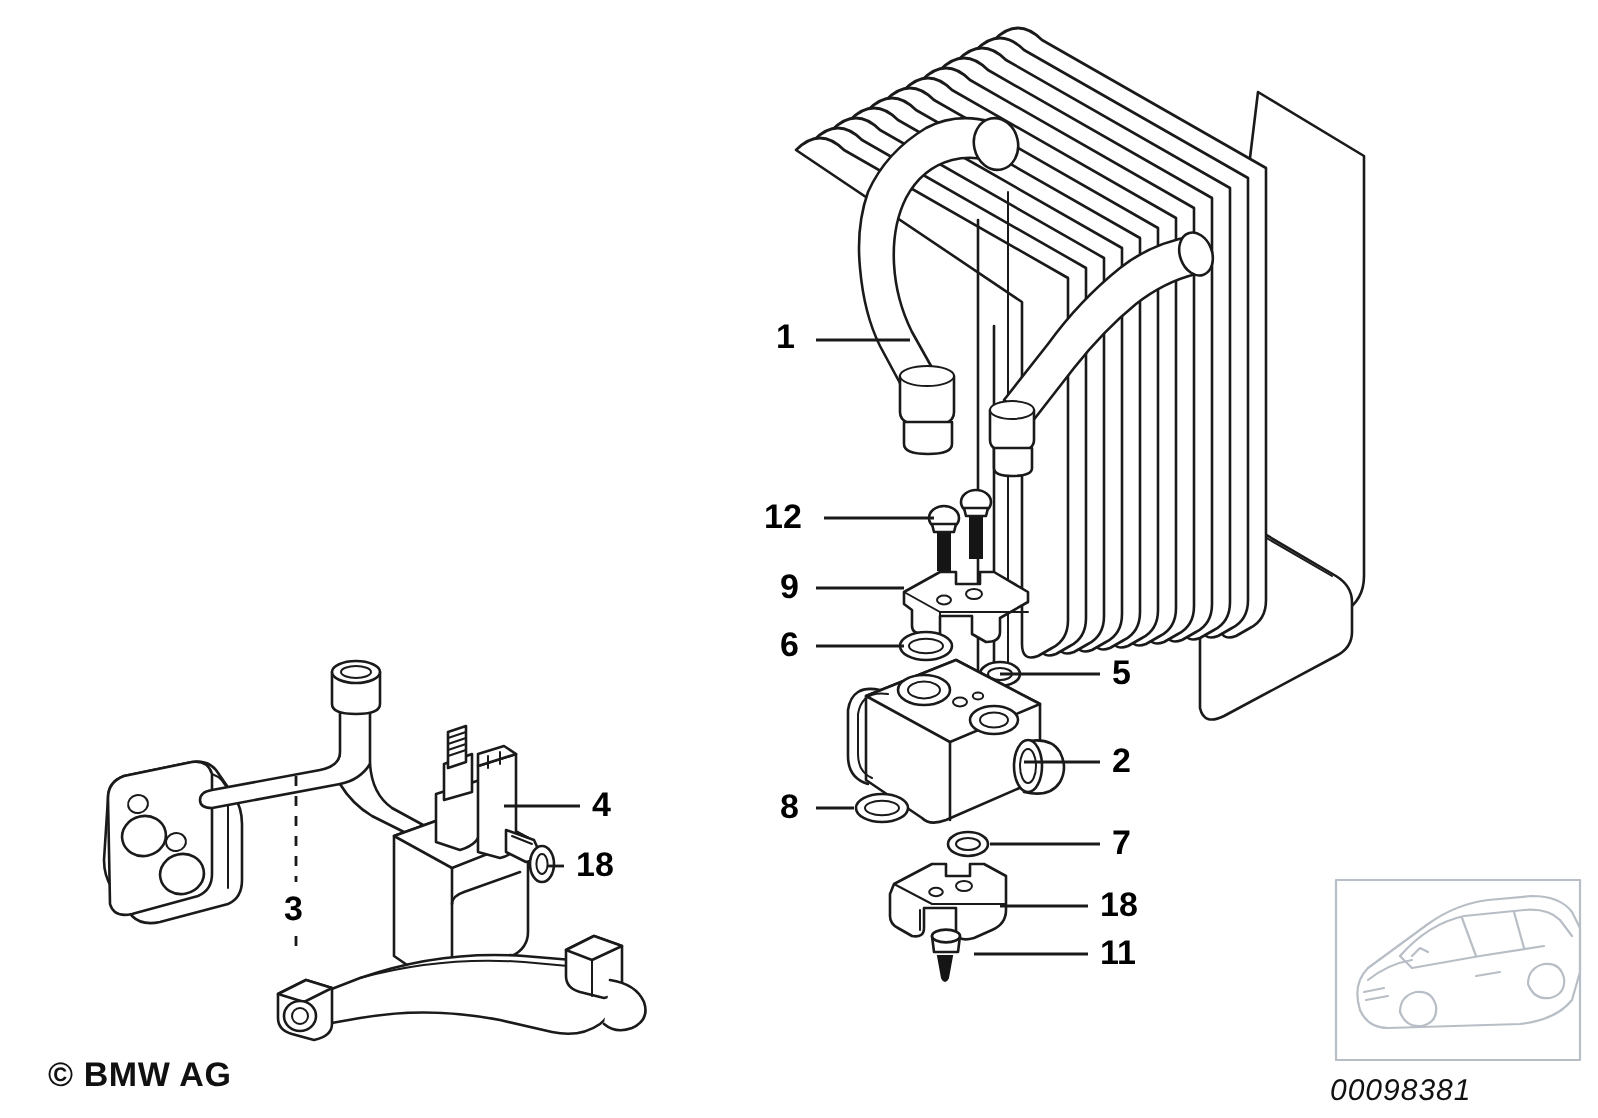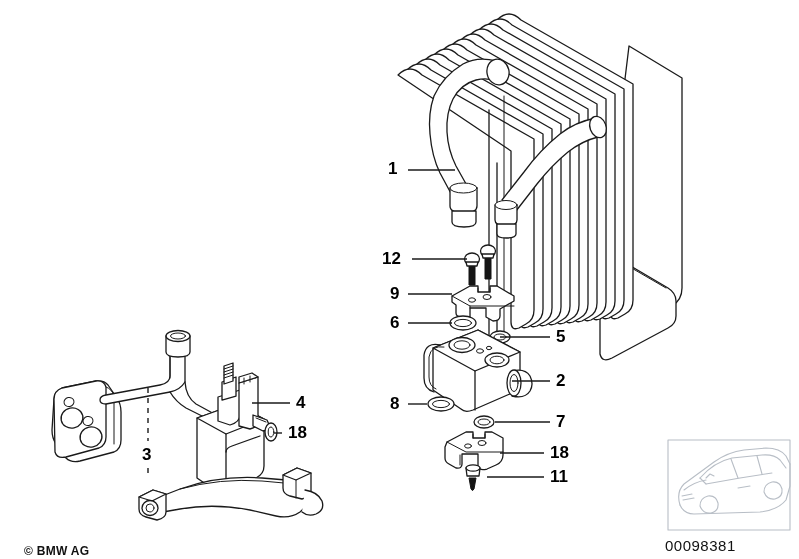--- a/index.html
+++ b/index.html
@@ -30,37 +30,38 @@
     font-family: "Liberation Sans", sans-serif;
     font-weight: bold;
     font-size: 17px;
     color: #000000;
     line-height: 1;
     white-space: nowrap;
   }
   #copyright {
     position: absolute;
     left: 24px;
-    top: 544px;
+    top: 528px;
     font-family: "Liberation Sans", sans-serif;
     font-weight: bold;
-    font-size: 12px;
+    font-size: 17px;
     letter-spacing: 0.3px;
     color: #111111;
     white-space: nowrap;
   }
   #diagram-number {
     position: absolute;
     left: 665px;
     top: 537px;
     font-family: "Liberation Sans", sans-serif;
     font-size: 15px;
     color: #111111;
     letter-spacing: 0.5px;
     white-space: nowrap;
+    font-style: italic;
   }
 </style>
 </head>
 <body>
 
 <div id="page">
 
   <svg id="artboard" viewBox="0 0 799 559" xmlns="http://www.w3.org/2000/svg">
 
     <defs>

